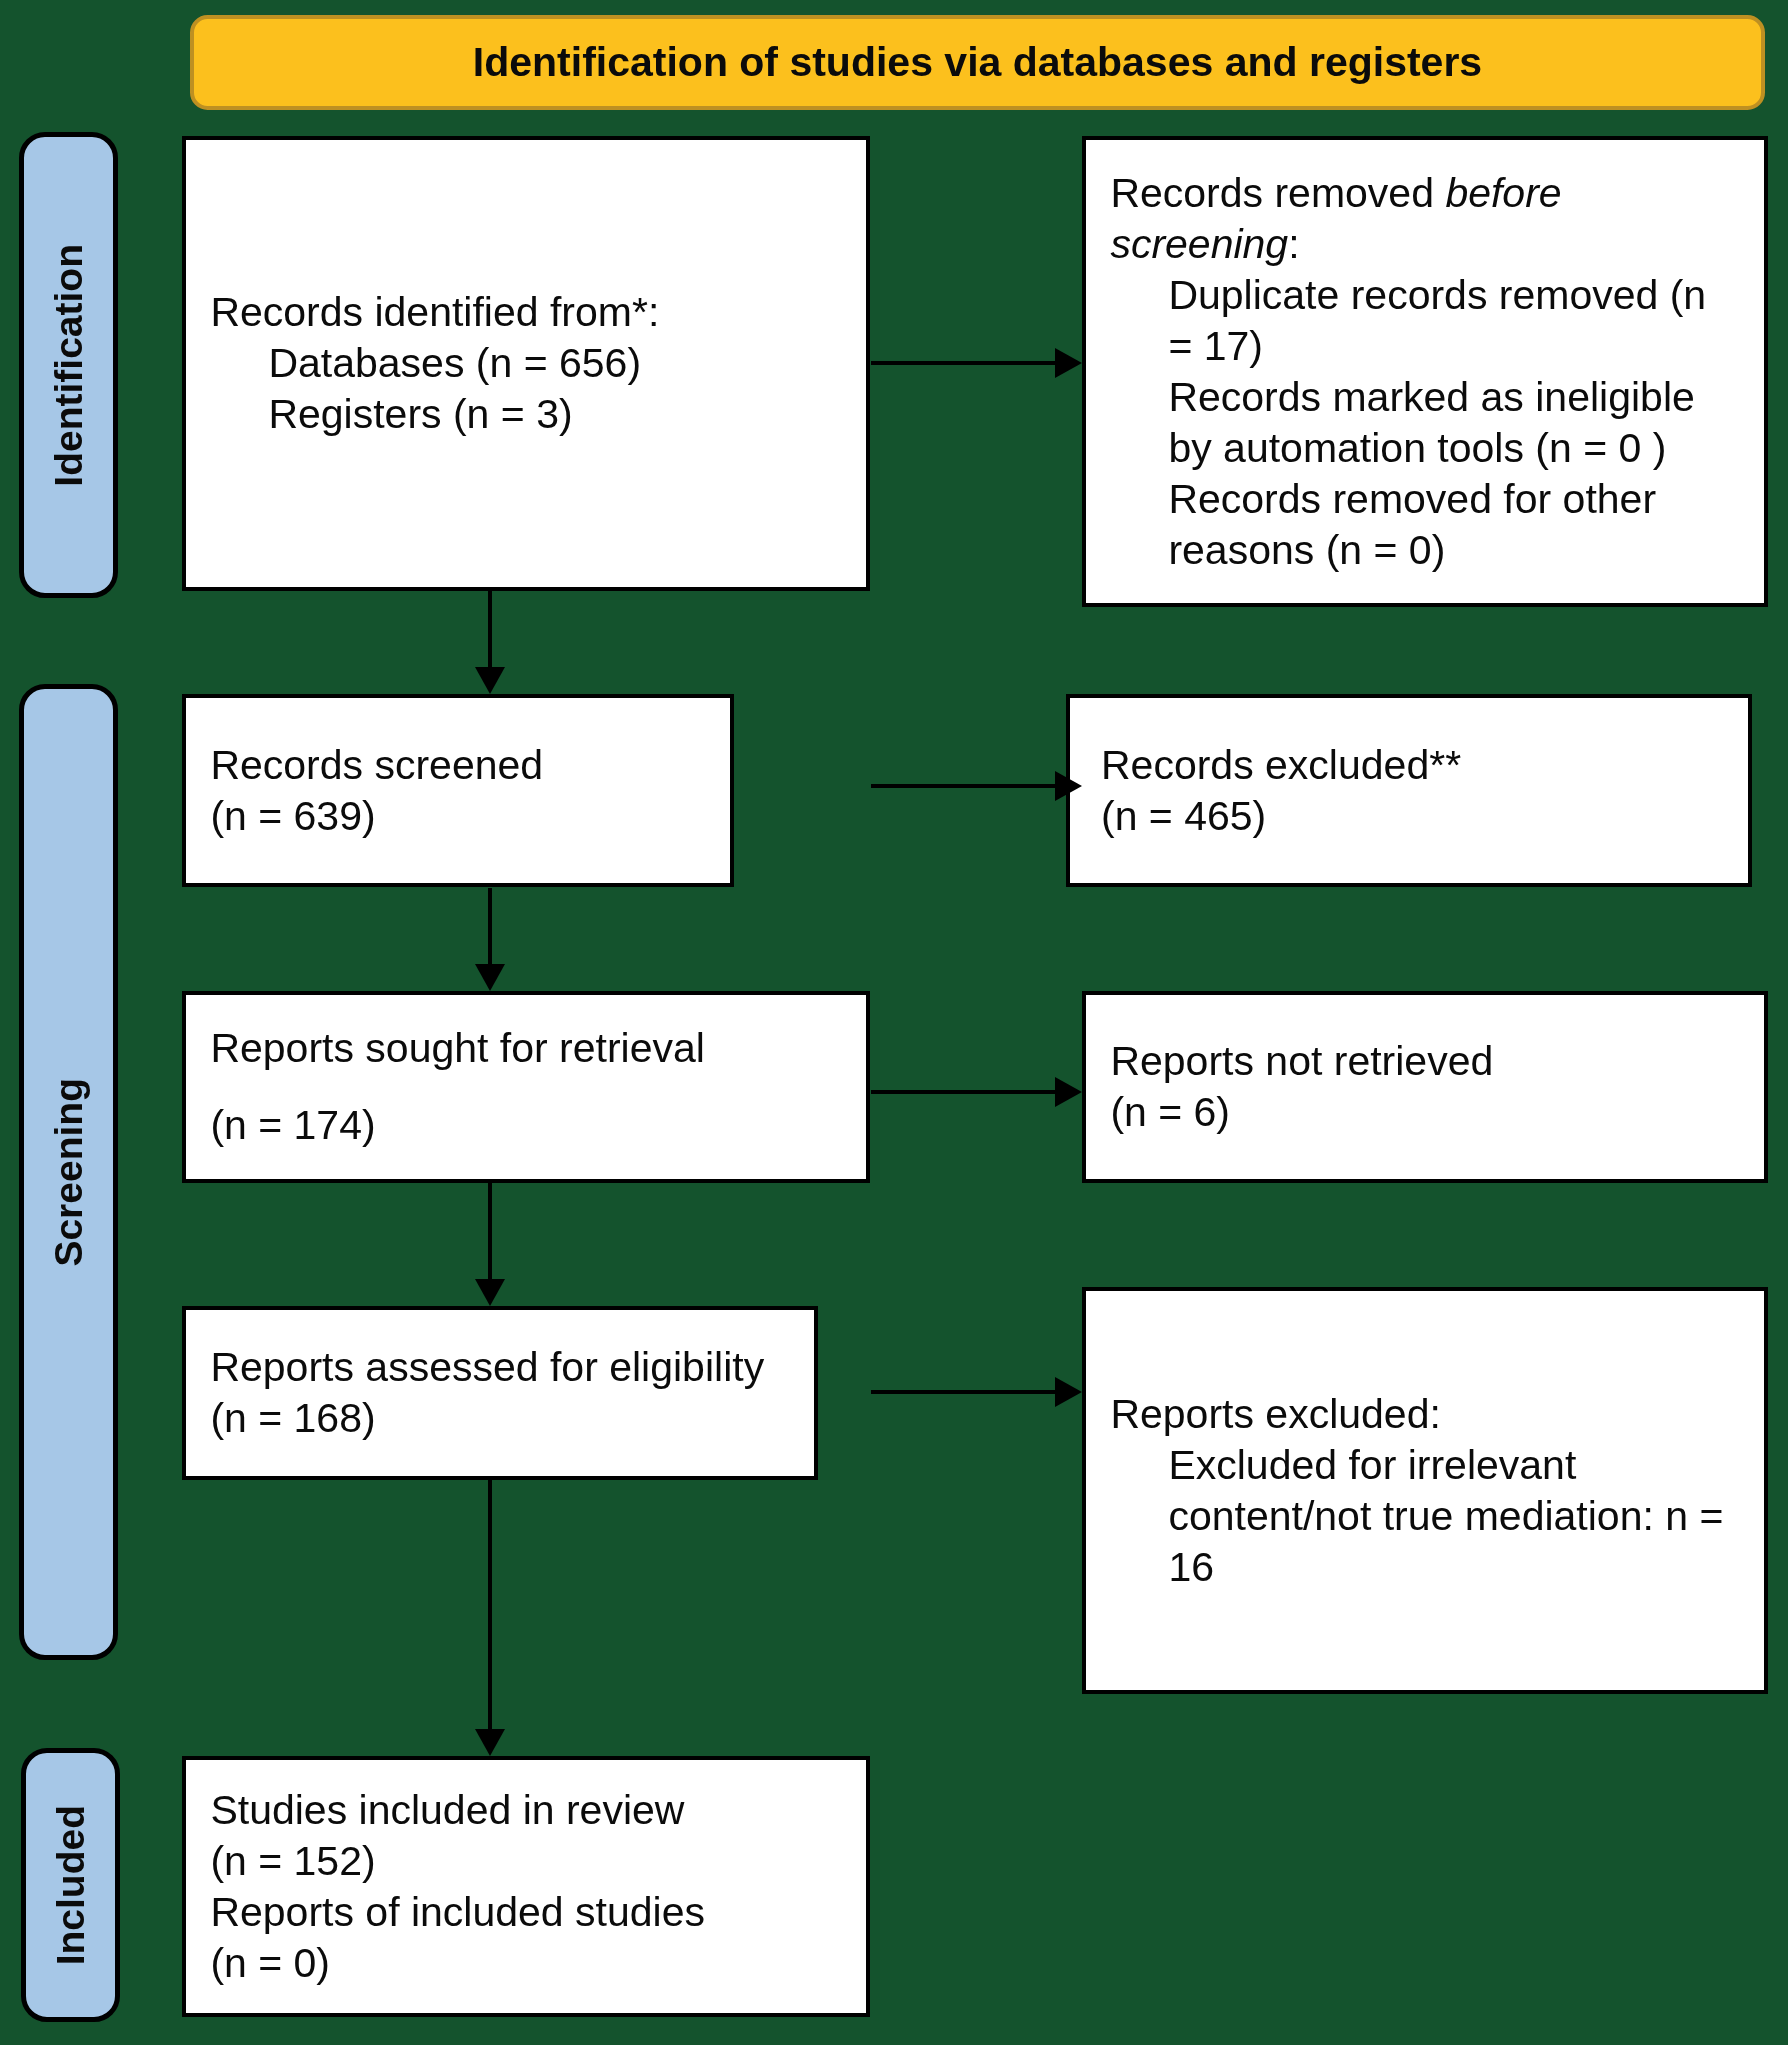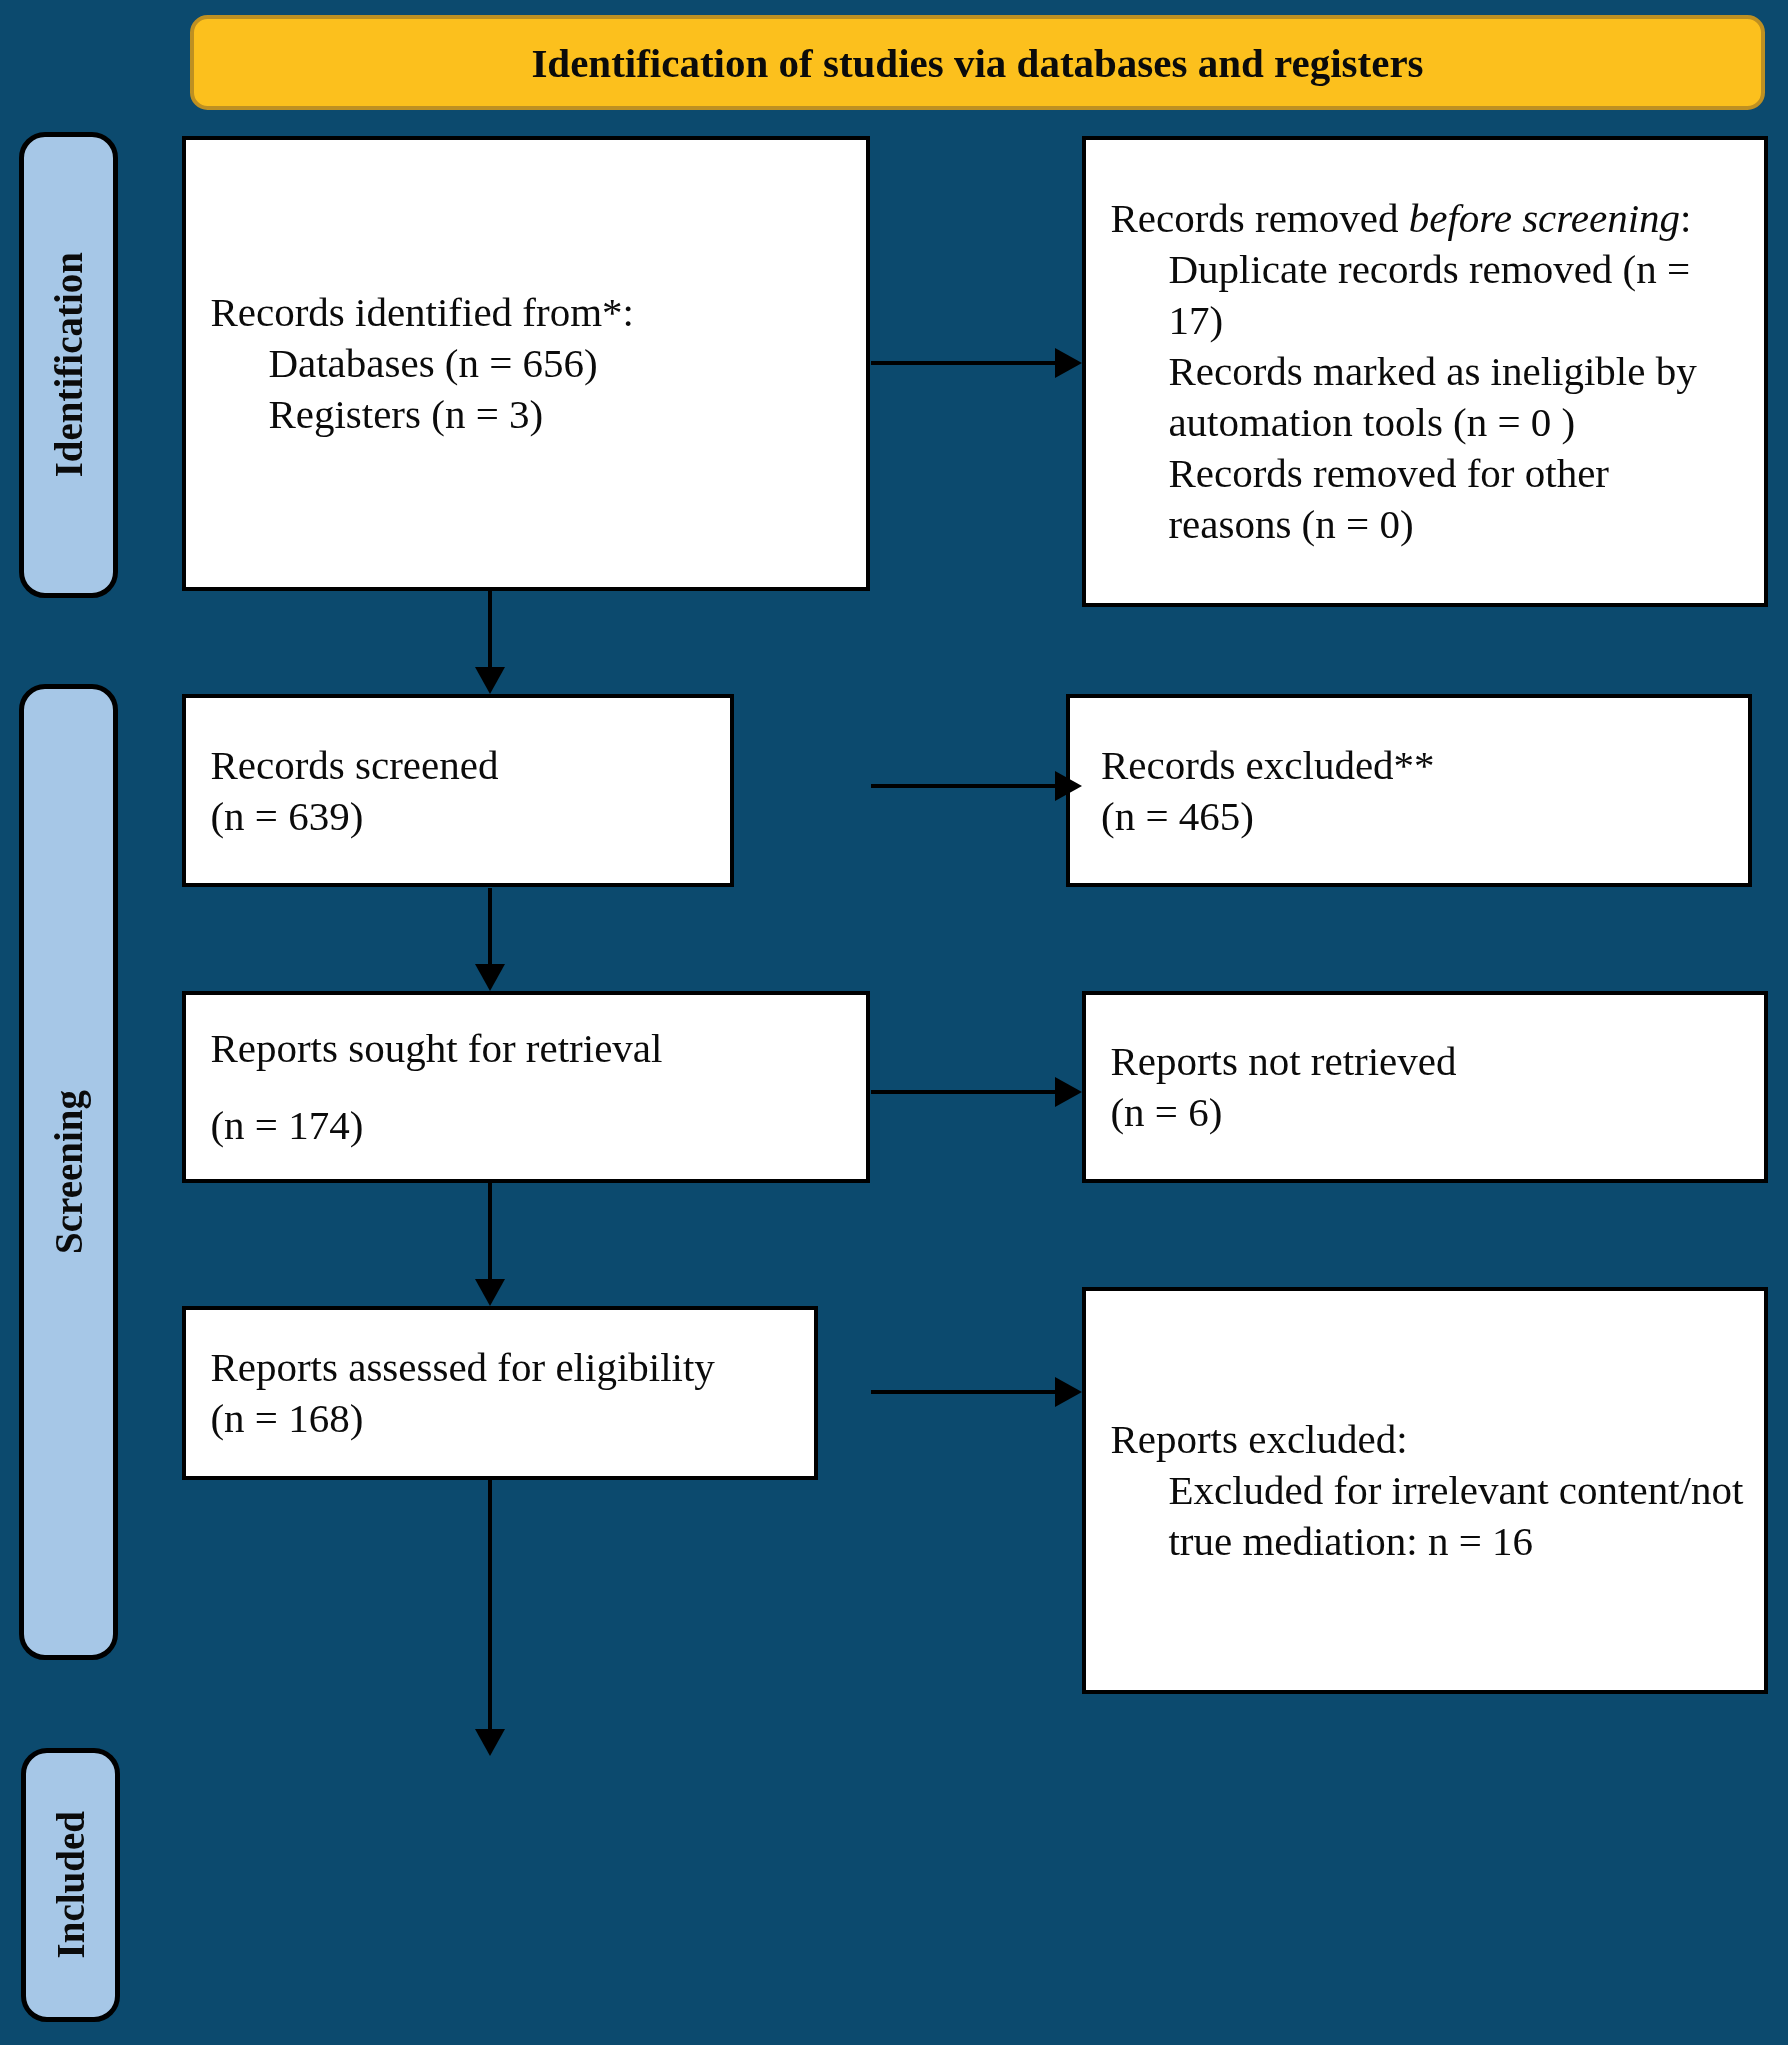--- a/index.html
+++ b/index.html
@@ -1,21 +1,21 @@
 <!DOCTYPE html>
 <html style="font-size:11px"><head>
 <meta charset="utf-8">
 <style>
   html, body { margin: 0; padding: 0; background: #ffffff; }
   .stage {
     position: relative;
     width: 1789px;
     height: 2046px;
-    background: #0c4a6e;
-    font-family: Liberation Serif, serif;
+    background: #14532d;
+    font-family: Liberation Sans, sans-serif;
     color: #0b0b0b;
   }
   .abs { position: absolute; box-sizing: border-box; }
 
   
   .banner {
     left: 190px; top: 15px; width: 1575px; height: 95px;
     background: #FCC01D;
     border: 4.1px solid #BE9022;
     border-radius: 17.6px;
@@ -135,20 +135,26 @@
   <div class="abs fbox box-assessed">
     <div class="line">Reports assessed for eligibility</div>
     <div class="line">(n = 168)</div>
   </div>
 
   <div class="abs fbox box-reports-excluded">
     <div class="line">Reports excluded:</div>
     <div class="line indent">Excluded for irrelevant content/not true mediation: n = 16</div>
   </div>
 
+  <div class="abs fbox box-included-review">
+    <div class="line">Studies included in review</div>
+    <div class="line">(n = 152)</div>
+    <div class="line">Reports of included studies</div>
+    <div class="line">(n = 0)</div>
+  </div>
 
   <div class="abs hline" style="left:871px; top:361px; width:184px;"></div>
   <div class="abs head-right" style="left:1055px; top:348px;"></div>
 
   <div class="abs hline" style="left:871px; top:784px; width:184px;"></div>
   <div class="abs head-right" style="left:1055px; top:771px;"></div>
 
   <div class="abs hline" style="left:871px; top:1090px; width:184px;"></div>
   <div class="abs head-right" style="left:1055px; top:1077px;"></div>
 

